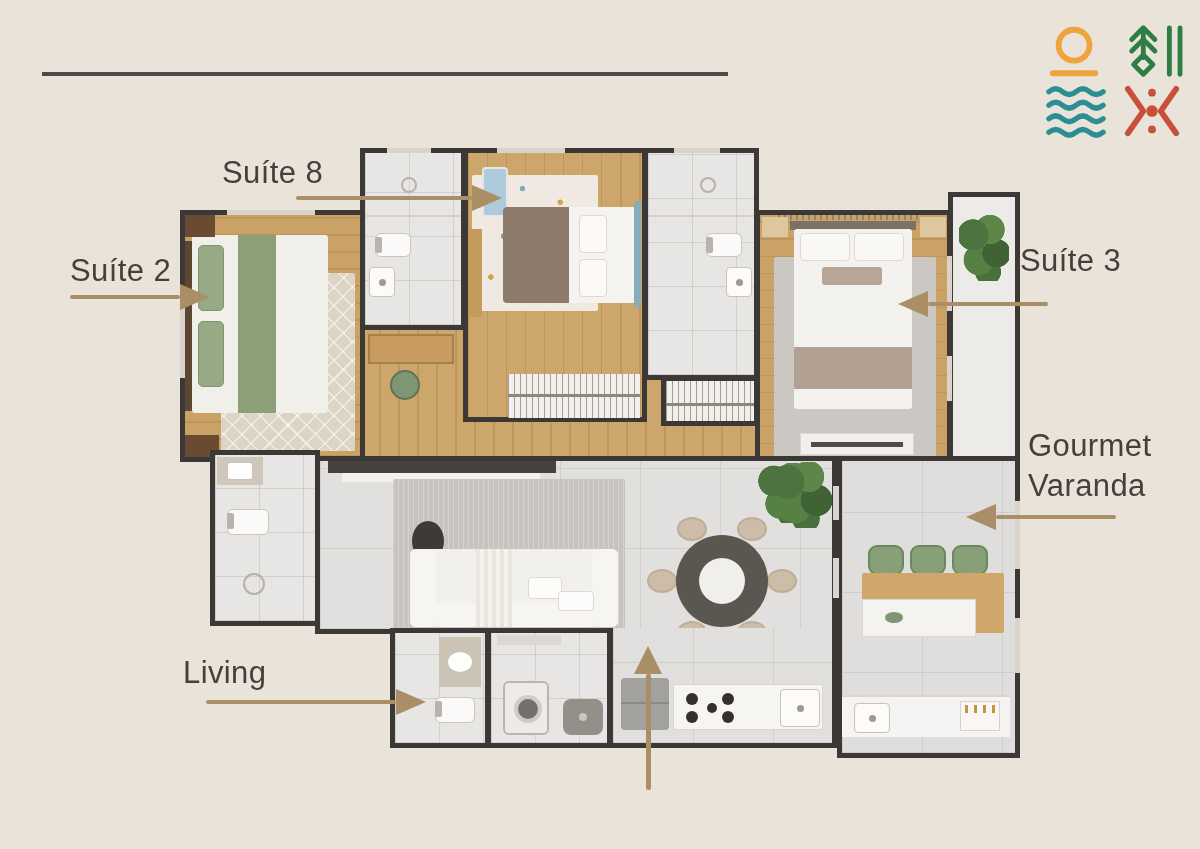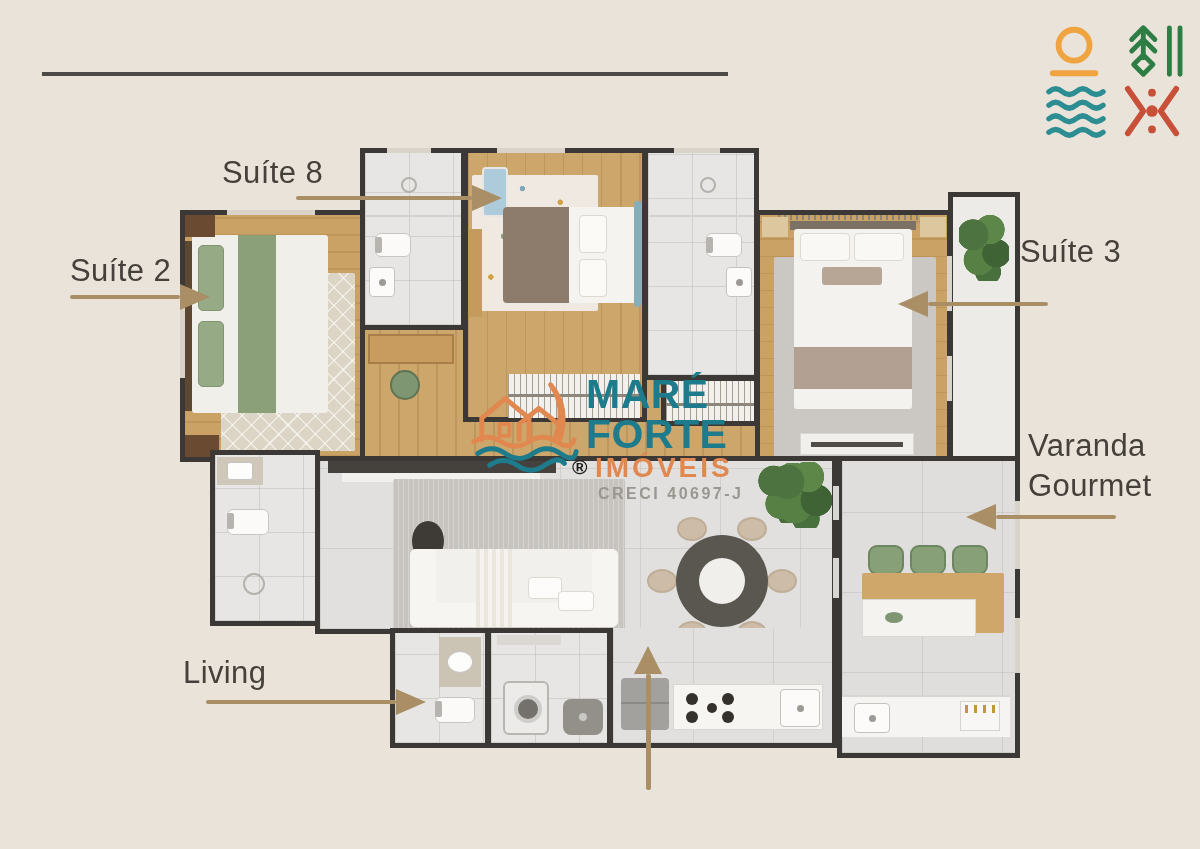--- a/index.html
+++ b/index.html
@@ -300,56 +300,36 @@
     <div class="win" style="left:315px;top:2px;width:68px;height:5px;"></div>
     <div class="win" style="left:492px;top:2px;width:46px;height:5px;"></div>
     <div class="win" style="left:765px;top:110px;width:5px;height:55px;"></div>
     <div class="win" style="left:765px;top:210px;width:5px;height:45px;"></div>
     <div class="win" style="left:833px;top:355px;width:5px;height:68px;"></div>
     <div class="win" style="left:833px;top:472px;width:5px;height:55px;"></div>
 
     <div class="plant" style="left:588px;top:316px;width:62px;height:66px;"></div>
   </div>
 
-  <div class="wm">
-    <svg width="118" height="100" viewBox="0 0 120 100" style="position:absolute;left:0;top:4px;">
-      <g fill="none" stroke="#e0884f" stroke-width="5" stroke-linejoin="round" stroke-linecap="round">
-        <path d="M14 62 V40 L38 20 L62 40 V62"></path>
-        <path d="M52 62 V46 L72 30 L92 46 V62"></path>
-        <rect x="32" y="46" width="10" height="12" stroke-width="4"></rect>
-        <path d="M88 62 C96 42 96 22 84 6 C99 24 99 44 93 62"></path>
-        <path d="M6 64 q14 -9 28 0 t28 0 t28 0 t18 -2"></path>
-      </g>
-      <g fill="none" stroke="#1e7b8b" stroke-width="5" stroke-linecap="round">
-        <path d="M10 76 q14 -10 28 0 t28 0 t28 0 t16 -2"></path>
-        <path d="M22 88 q14 -10 28 0 t28 0 t20 -2"></path>
-      </g>
-    </svg>
-    <span class="wm-name" style="left:118px;top:0;">MARÉ</span>
-    <span class="wm-name" style="left:118px;top:40px;">FORTE</span>
-    <span class="wm-reg" style="left:104px;top:82px;">®</span>
-    <span class="wm-imoveis" style="left:127px;top:80px;">IMÓVEIS</span>
-    <span class="wm-creci" style="left:130px;top:112px;">CRECI 40697-J</span>
-  </div>
 
   <div class="plan-label" style="left:222px;top:155px;">Suíte 8</div>
   <div class="shaft" style="left:296px;top:196px;width:176px;height:4px;"></div>
   <div class="head-r" style="left:472px;top:185px;"></div>
 
   <div class="plan-label" style="left:70px;top:253px;">Suíte 2</div>
   <div class="shaft" style="left:70px;top:295px;width:110px;height:4px;"></div>
   <div class="head-r" style="left:180px;top:284px;"></div>
 
-  <div class="plan-label" style="left:1020px;top:234px;">Suíte 3</div>
+  <div class="plan-label" style="left:1020px;top:243px;">Suíte 3</div>
   <div class="head-l" style="left:898px;top:291px;"></div>
   <div class="shaft" style="left:928px;top:302px;width:120px;height:4px;"></div>
 
   <div class="plan-label" style="left:1028px;top:426px;line-height:40px;">
+    <span style="display:block;">Gourmet</span>
     <span style="display:block;">Varanda</span>
-    <span style="display:block;">Gourmet</span>
   </div>
   <div class="head-l" style="left:966px;top:504px;"></div>
   <div class="shaft" style="left:996px;top:515px;width:120px;height:4px;"></div>
 
   <div class="plan-label" style="left:183px;top:655px;">Living</div>
   <div class="shaft" style="left:206px;top:700px;width:190px;height:4px;"></div>
   <div class="head-r" style="left:396px;top:689px;"></div>
 
   <div class="head-u" style="left:634px;top:646px;"></div>
   <div class="shaft" style="left:646px;top:674px;width:5px;height:116px;"></div>

